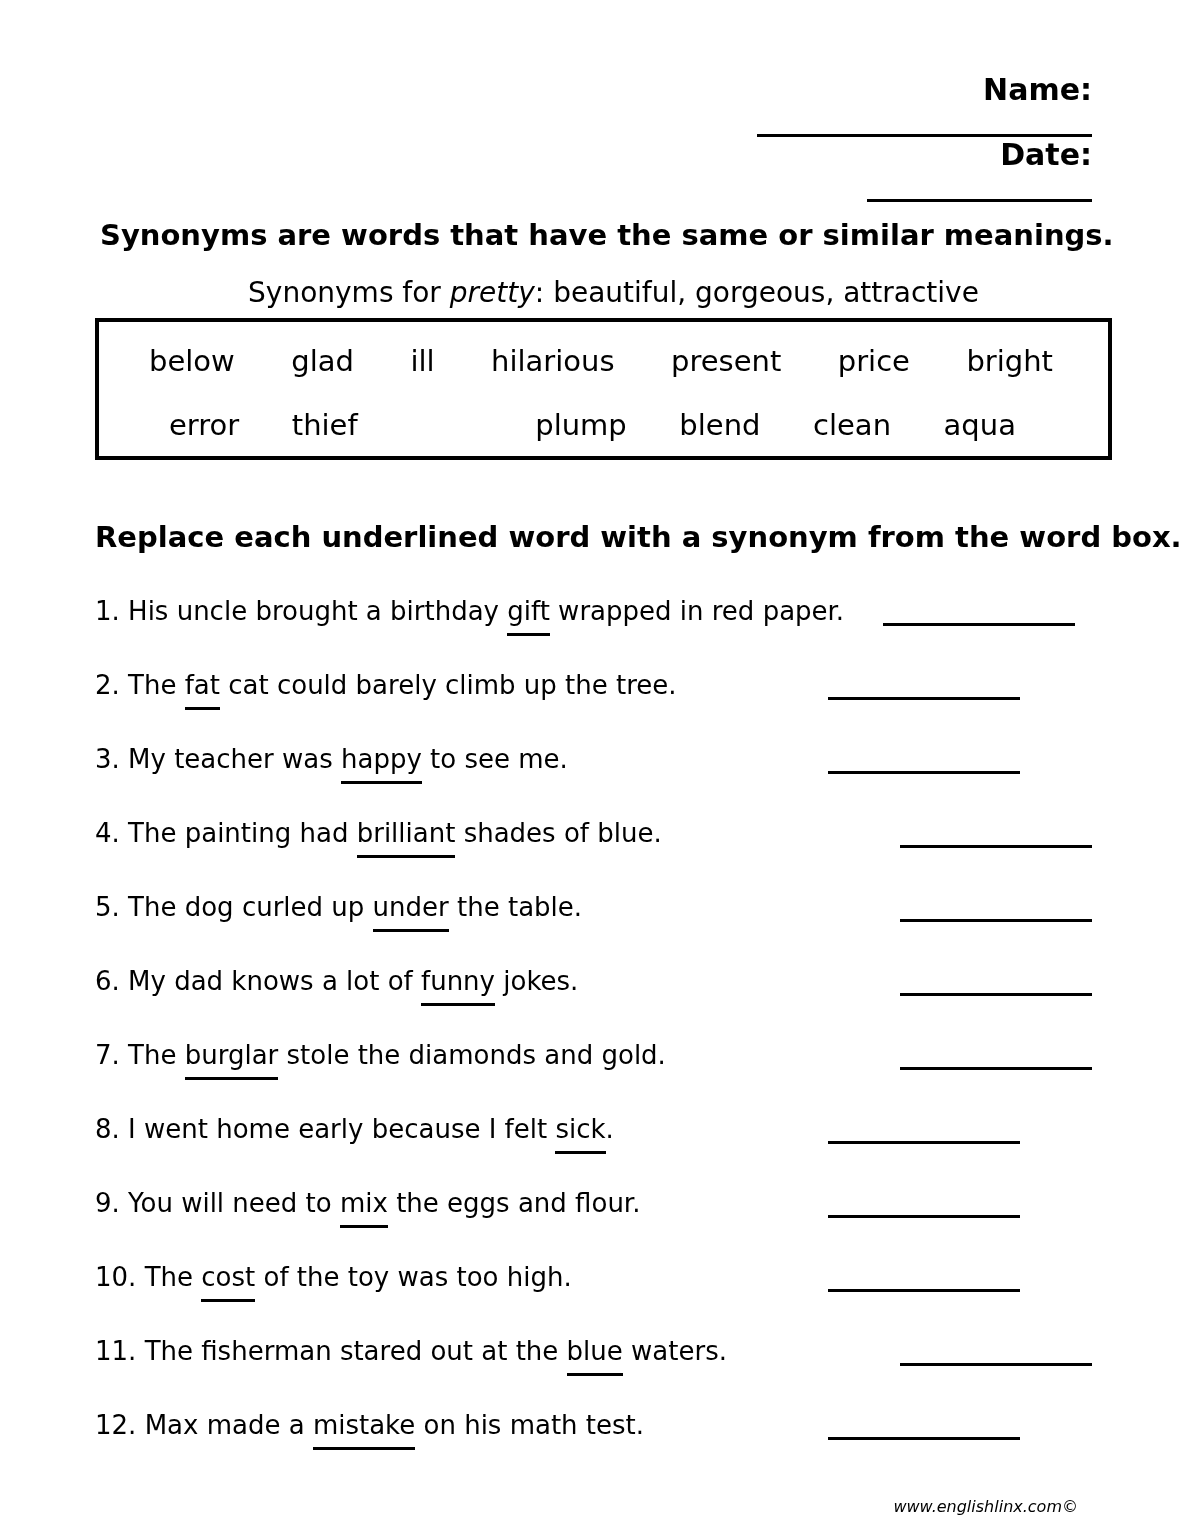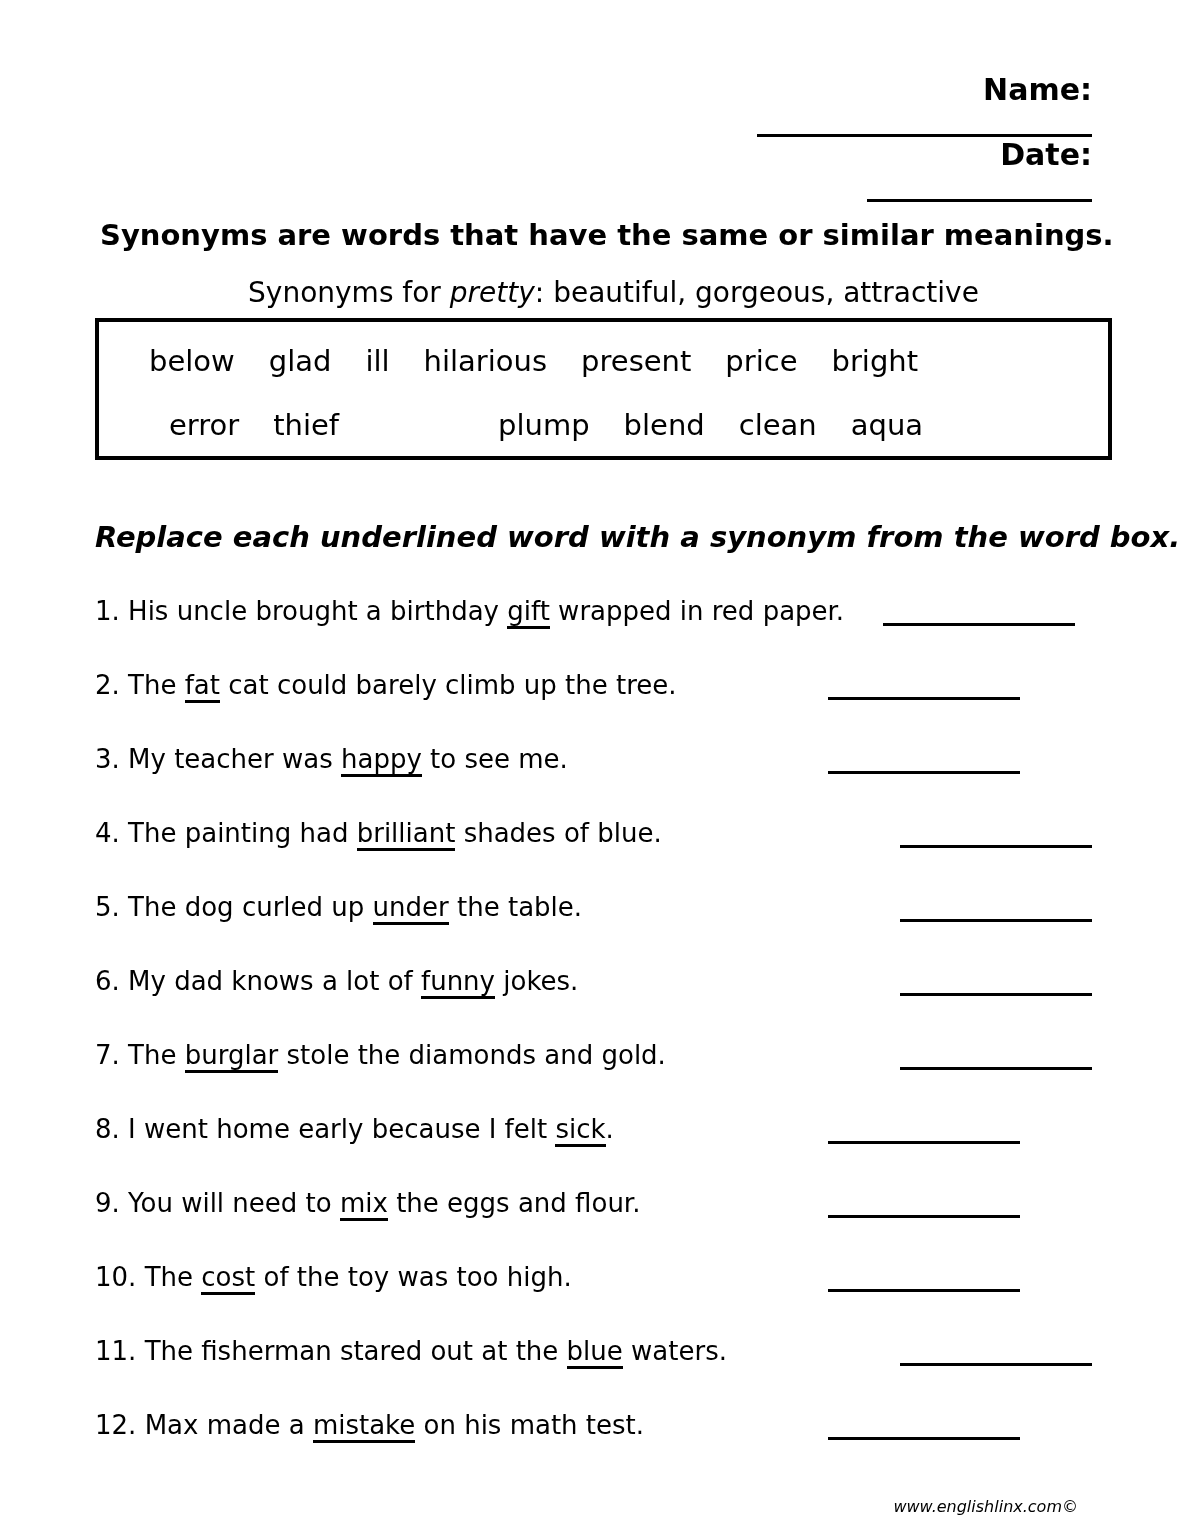--- a/index.html
+++ b/index.html
@@ -66,50 +66,49 @@
   .word-box {
     position: absolute;
     top: 318px; left: 95px;
     width: 1017px;
     height: 142px;
     border: 4px solid #000;
     font-size: 29px;
   }
   .word-row {
     display: flex;
-    gap: 34px;
+    justify-content: space-between;
   }
   .word-row-1 { padding: 22px 55px 0 50px; }
   .word-row-2 { padding: 30px 92px 0 70px; }
   .word-row-2 .word:nth-child(2) { margin-right: 125px; }
 
   
   .instruction {
     position: absolute;
     top: 520px; left: 95px;
     font-size: 29px;
     font-weight: bold;
-    font-style: italic;
   }
 
   
   .questions {
     position: absolute;
     top: 594px; left: 95px; right: 0;
   }
   .q {
     position: relative;
     height: 74px;
     font-size: 26px;
     line-height: 34px;
     white-space: nowrap;
   }
   .q .u {
     border-bottom: 3px solid #000;
-    padding-bottom: 0;
+    padding-bottom: 7px;
   }
   .blank {
     position: absolute;
     top: 4px;
     height: 28px;
     width: 192px;
     border-bottom: 3px solid #000;
   }
   .pos-1 { left: 788px; }
   .pos-a { left: 733px; }

